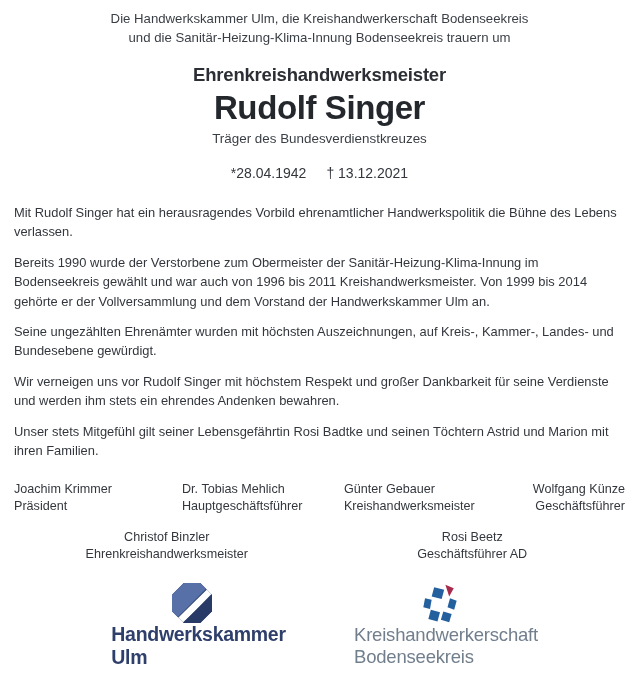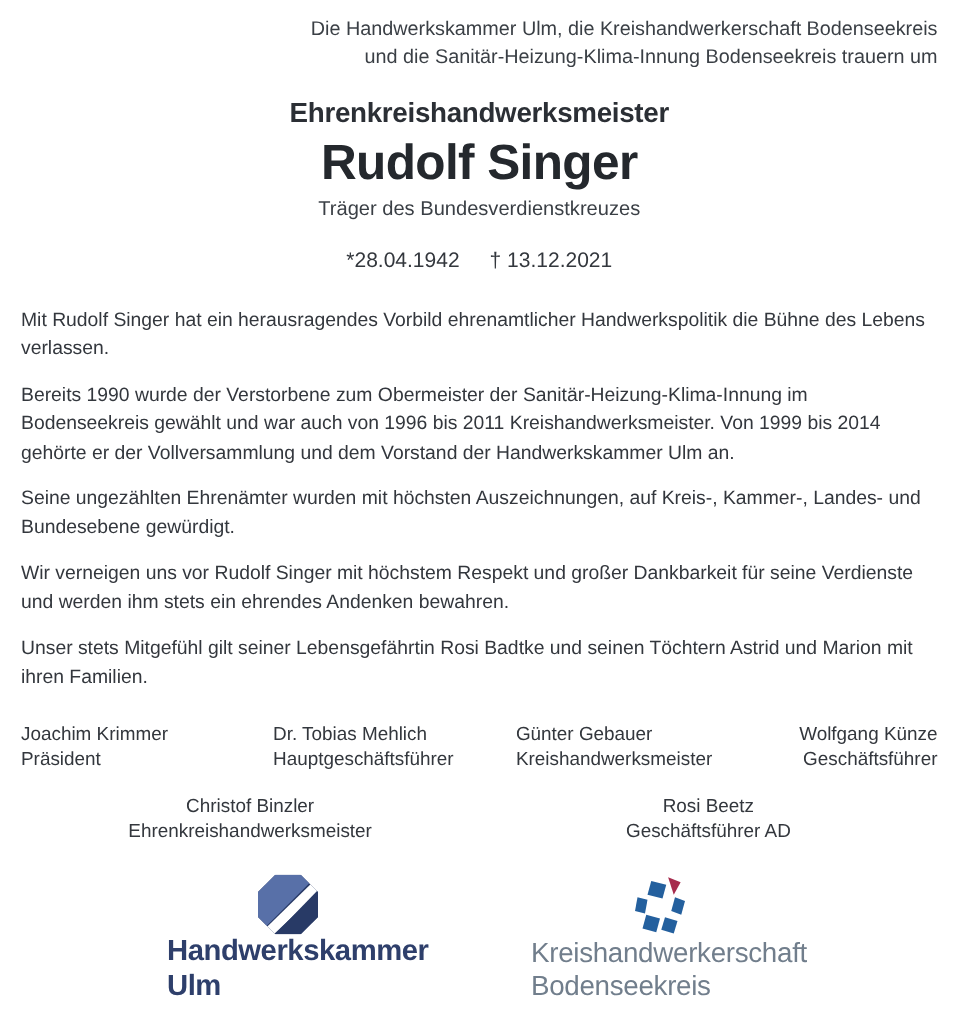--- a/index.html
+++ b/index.html
@@ -17,21 +17,21 @@
   .page {
     width: 639px;
     height: 675px;
     position: relative;
     box-sizing: border-box;
     padding: 0 14px;
   }
 
   
   .intro {
-    text-align: right;
+    text-align: center;
     font-size: 13.2px;
     line-height: 19px;
     color: #3a3f45;
     padding-top: 9px;
   }
   .intro div { white-space: nowrap; }
 
   .honorific {
     text-align: center;
     font-size: 18.5px;

